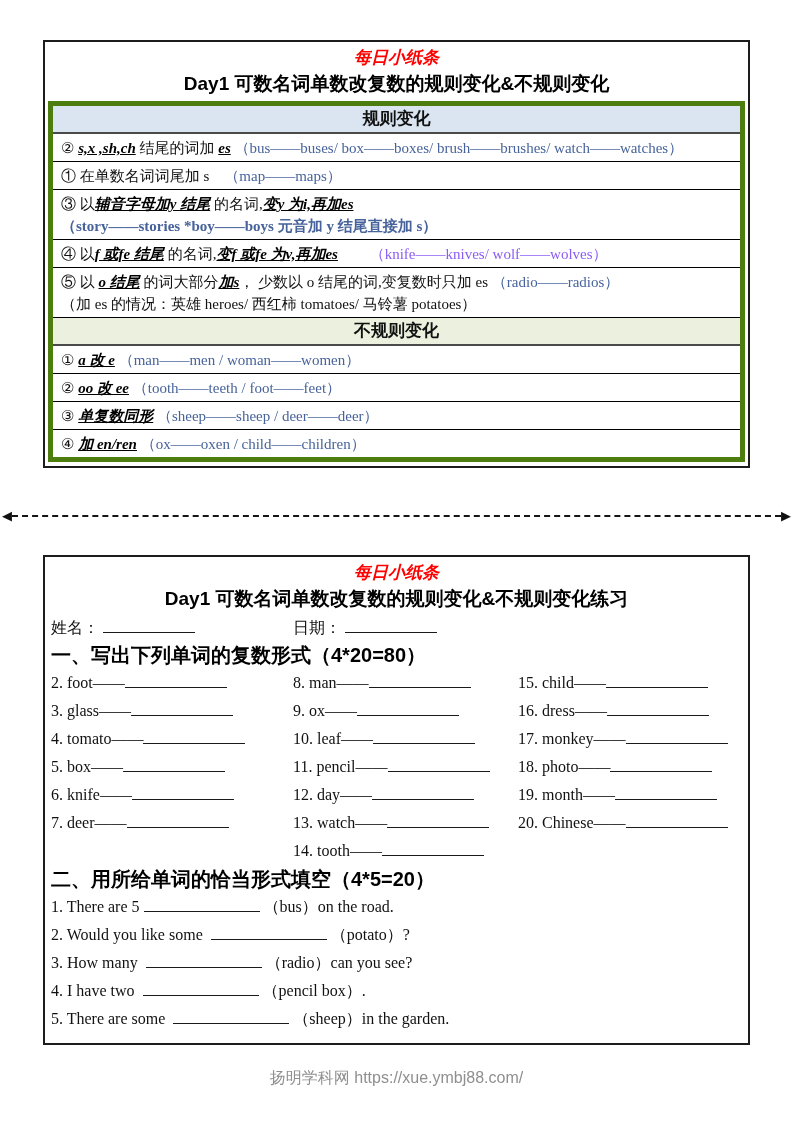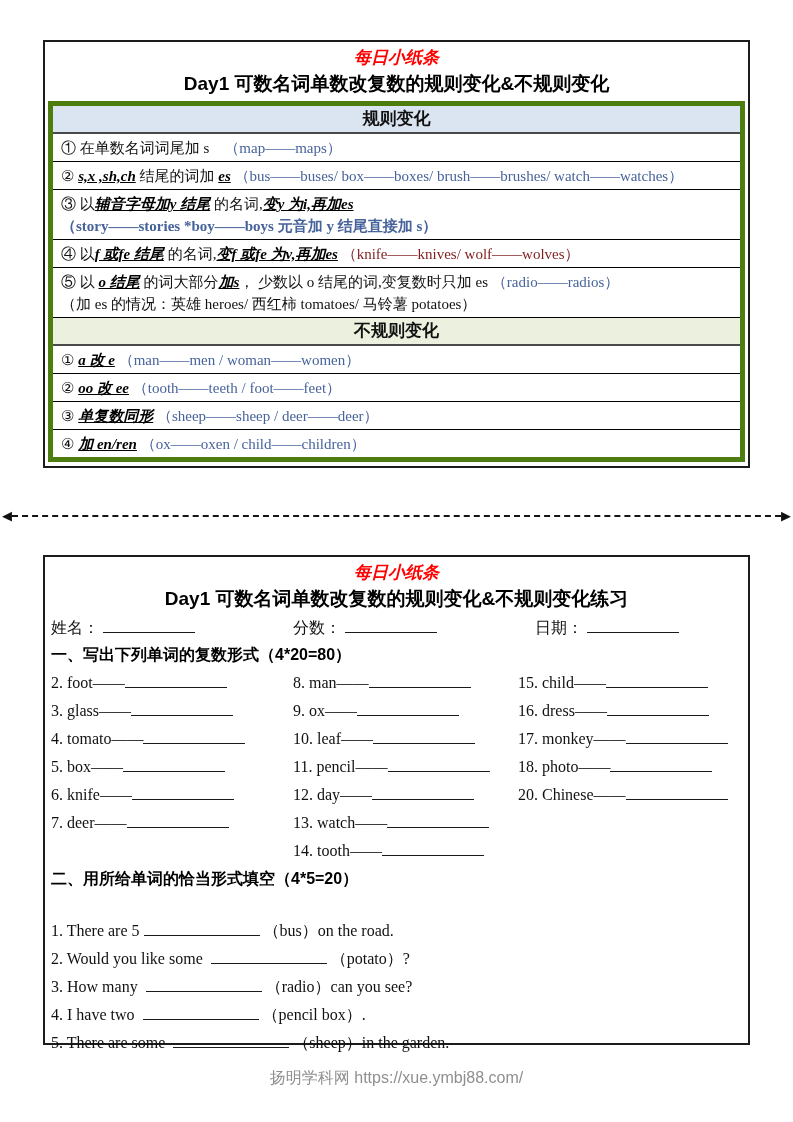--- a/index.html
+++ b/index.html
@@ -36,58 +36,58 @@
 
   
   .meta-row { display:flex; padding:4px 6px 2px 6px; font-size:16px; line-height:24px; }
   .meta-field { flex:0 0 242px; }
   .meta-field:last-child { flex:1; }
   .blank { display:inline-block; border-bottom:1.5px solid #1a1a1a; height:15px;
            vertical-align:baseline; }
   .meta-blank { width:92px; margin-left:4px; }
 
   .ex-heading { font-family:"Liberation Sans","DejaVu Sans",sans-serif; font-weight:bold;
-                font-size:16px; line-height:26px; padding:0 6px; color:#000; }
+                font-size:20px; line-height:26px; padding:0 6px; color:#000; }
 
   .word-grid { display:flex; padding:2px 6px 0 6px; }
   .word-col { flex:0 0 242px; }
   .word-col:nth-child(2) { flex:0 0 225px; }
   .word-col:nth-child(3) { flex:1; }
   .word-item { height:28px; line-height:26px; font-size:16px; white-space:nowrap; }
   .word-blank { width:102px; }
 
-  .sentences { padding:2px 6px 0 6px;margin-top:24px; }
+  .sentences { padding:2px 6px 0 6px; }
   .sentence { height:28px; line-height:26px; font-size:16px; white-space:nowrap; }
   .sentence-blank { width:116px; margin:0 4px; }
 
   .footer { position:absolute; top:1068px; left:0; width:100%; text-align:center;
             color:#8f8f8f; font-size:16px; font-family:"Liberation Sans","DejaVu Sans",sans-serif; }
 </style>
 </head>
 <body>
 
 <div class="page">
 
   <div class="doc-box" id="doc1">
     <div class="brand" style="color: rgb(255, 0, 0);">每日小纸条</div>
     <div class="doc-title">Day1 可数名词单数改复数的规则变化&amp;不规则变化</div>
     <div class="rules-table" id="rules-table">
         <div class="table-header" style="background: rgb(219, 229, 241);">规则变化</div>
         <div class="table-row">
-          <div class="row-line"><span class="seg-plain">① 在单数名词词尾加 s　</span><span class="seg-blue" style="color: rgb(71, 99, 155);">（map——maps）</span></div>
+          <div class="row-line"><span class="seg-plain">② </span><span class="seg-biu">s,x ,sh,ch</span><span class="seg-plain"> 结尾的词加 </span><span class="seg-biu">es</span><span class="seg-blue" style="color: rgb(71, 99, 155);"> （bus——buses/ box——boxes/ brush——brushes/ watch——watches）</span></div>
         </div>
         <div class="table-row">
-          <div class="row-line"><span class="seg-plain">② </span><span class="seg-biu">s,x ,sh,ch</span><span class="seg-plain"> 结尾的词加 </span><span class="seg-biu">es</span><span class="seg-blue" style="color: rgb(71, 99, 155);"> （bus——buses/ box——boxes/ brush——brushes/ watch——watches）</span></div>
+          <div class="row-line"><span class="seg-plain">① 在单数名词词尾加 s　</span><span class="seg-blue" style="color: rgb(71, 99, 155);">（map——maps）</span></div>
         </div>
         <div class="table-row">
           <div class="row-line"><span class="seg-plain">③ 以</span><span class="seg-biu">辅音字母加y 结尾</span><span class="seg-plain"> 的名词,</span><span class="seg-biu">变y 为i,再加es</span></div>
           <div class="row-line"><span class="seg-blue" style="color: rgb(71, 99, 155); font-weight: bold;">（story——stories *boy——boys 元音加 y 结尾直接加 s）</span></div>
         </div>
         <div class="table-row">
-          <div class="row-line"><span class="seg-plain">④ 以</span><span class="seg-biu">f 或fe 结尾</span><span class="seg-plain"> 的名词,</span><span class="seg-biu">变f 或fe 为v,再加es</span><span class="seg-blue" style="color: #7f1d1d;"> （knife——knives/ wolf——wolves）</span></div>
+          <div class="row-line"><span class="seg-plain">④ 以</span><span class="seg-biu">f 或fe 结尾</span><span class="seg-plain"> 的名词,</span><span class="seg-biu">变f 或fe 为v,再加es</span><span class="seg-blue" style="color: #8b5cf6; margin-left: 28px;"> （knife——knives/ wolf——wolves）</span></div>
         </div>
         <div class="table-row">
           <div class="row-line"><span class="seg-plain">⑤ 以 </span><span class="seg-biu">o 结尾</span><span class="seg-plain"> 的词大部分</span><span class="seg-biu">加s</span><span class="seg-plain">， 少数以 o 结尾的词,变复数时只加 es </span><span class="seg-blue" style="color: rgb(71, 99, 155);">（radio——radios）</span></div>
           <div class="row-line"><span class="seg-plain">（加 es 的情况：英雄 heroes/ 西红柿 tomatoes/ 马铃薯 potatoes）</span></div>
         </div>
         <div class="table-header" style="background: rgb(235, 241, 222);">不规则变化</div>
         <div class="table-row">
           <div class="row-line"><span class="seg-plain">① </span><span class="seg-biu">a 改 e</span><span class="seg-blue" style="color: rgb(71, 99, 155);"> （man——men / woman——women）</span></div>
         </div>
         <div class="table-row">
@@ -106,21 +106,20 @@
     <span class="arrow">◀</span>
     <span class="dash-line"></span>
     <span class="arrow">▶</span>
   </div>
 
   <div class="doc-box" id="doc2">
     <div class="brand" style="color: rgb(255, 0, 0);">每日小纸条</div>
     <div class="doc-title">Day1 可数名词单数改复数的规则变化&amp;不规则变化练习</div>
     <div class="meta-row" id="meta-row">
         <div class="meta-field"><span class="meta-label">姓名：</span><span class="blank meta-blank"></span></div>
-        <div class="meta-field"><span class="meta-label">分数：</span><span class="blank meta-blank"></span></div>
         <div class="meta-field"><span class="meta-label">日期：</span><span class="blank meta-blank"></span></div>
       </div>
     <div class="ex-heading">一、写出下列单词的复数形式（4*20=80）</div>
     <div class="word-grid" id="word-grid">
         <div class="word-col">
           <div class="word-item"><span class="word-label">2. foot——</span><span class="blank word-blank"></span></div>
           <div class="word-item"><span class="word-label">3. glass——</span><span class="blank word-blank"></span></div>
           <div class="word-item"><span class="word-label">4. tomato——</span><span class="blank word-blank"></span></div>
           <div class="word-item"><span class="word-label">5. box——</span><span class="blank word-blank"></span></div>
           <div class="word-item"><span class="word-label">6. knife——</span><span class="blank word-blank"></span></div>
@@ -133,20 +132,21 @@
           <div class="word-item"><span class="word-label">11. pencil——</span><span class="blank word-blank"></span></div>
           <div class="word-item"><span class="word-label">12. day——</span><span class="blank word-blank"></span></div>
           <div class="word-item"><span class="word-label">13. watch——</span><span class="blank word-blank"></span></div>
           <div class="word-item"><span class="word-label">14. tooth——</span><span class="blank word-blank"></span></div>
         </div>
         <div class="word-col">
           <div class="word-item"><span class="word-label">15. child——</span><span class="blank word-blank"></span></div>
           <div class="word-item"><span class="word-label">16. dress——</span><span class="blank word-blank"></span></div>
           <div class="word-item"><span class="word-label">17. monkey——</span><span class="blank word-blank"></span></div>
           <div class="word-item"><span class="word-label">18. photo——</span><span class="blank word-blank"></span></div>
+          <div class="word-item"><span class="word-label">19. month——</span><span class="blank word-blank"></span></div>
           <div class="word-item"><span class="word-label">20. Chinese——</span><span class="blank word-blank"></span></div>
         </div>
       </div>
     <div class="ex-heading">二、用所给单词的恰当形式填空（4*5=20）</div>
     <div class="sentences" id="sentences">
         <div class="sentence"><span class="sentence-pre">1. There are 5</span><span class="blank sentence-blank"></span><span class="sentence-post">（bus）on the road.</span></div>
         <div class="sentence"><span class="sentence-pre">2. Would you like some </span><span class="blank sentence-blank"></span><span class="sentence-post">（potato）?</span></div>
         <div class="sentence"><span class="sentence-pre">3. How many </span><span class="blank sentence-blank"></span><span class="sentence-post">（radio）can you see?</span></div>
         <div class="sentence"><span class="sentence-pre">4. I have two </span><span class="blank sentence-blank"></span><span class="sentence-post">（pencil box）.</span></div>
         <div class="sentence"><span class="sentence-pre">5. There are some </span><span class="blank sentence-blank"></span><span class="sentence-post">（sheep）in the garden.</span></div>

